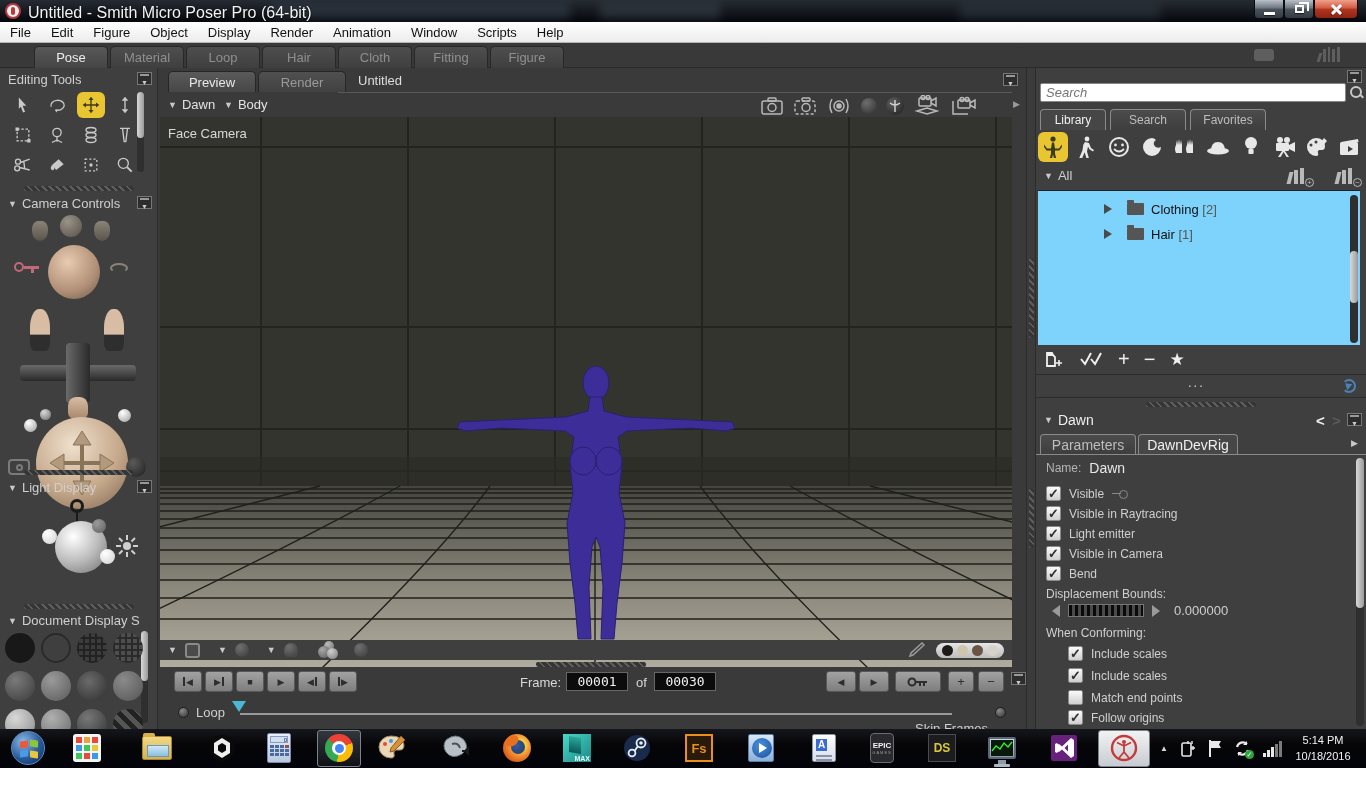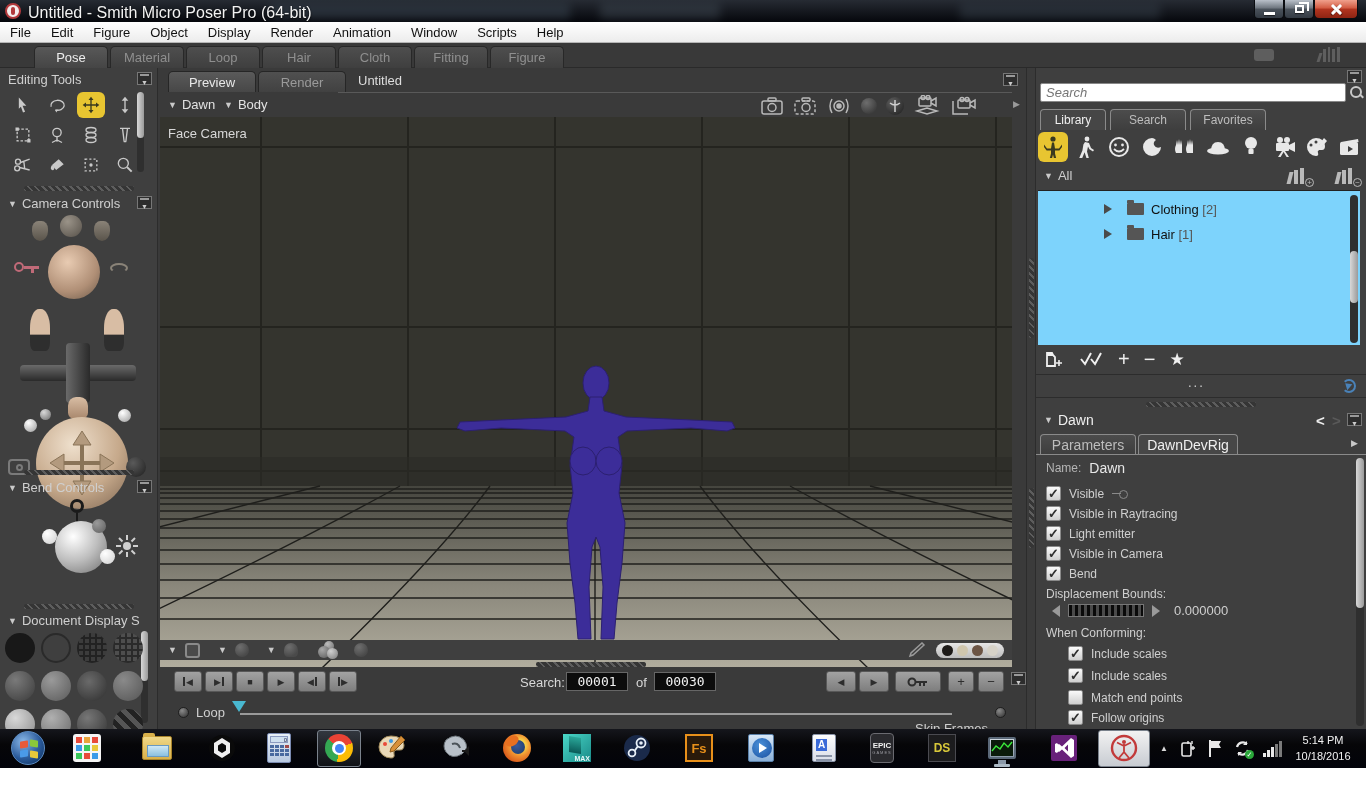--- a/index.html
+++ b/index.html
@@ -351,21 +351,21 @@
         <div class="sphere" style="width:7px;height:7px;border:2px solid #7a7a7a"></div>
       </div>
       <div class="abs sphere" style="right:12px;top:244px;width:20px;height:20px;background:radial-gradient(circle at 35% 30%,#5a5a5a,#1e1e1e)"></div>
     </div>
   </div>
   <div class="hatch-h abs" style="left:24px;top:402px;width:110px"></div>
 
   <div class="lp-sec" style="top:408px;height:126px">
     <div class="lp-head">
       <span class="tri">▼</span>
-      <span class="sectitle">Bend Controls</span>
+      <span class="sectitle">Light Display</span>
       <div class="ddbtn" style="position:absolute;right:6px;top:4px">▼</div>
     </div>
     <div class="lc-stage">
       <div class="abs" style="left:70px;top:2px;width:14px;height:14px;border:3px solid #1a1a1a;border-radius:50%"></div>
       <div class="abs" style="left:76px;top:16px;width:2px;height:14px;background:#1a1a1a"></div>
       <div class="abs sphere" style="left:55px;top:24px;width:52px;height:52px;background:radial-gradient(circle at 35% 30%,#ffffff,#bdbdbd 50%,#6d6d6d)"></div>
       <div class="abs sphere" style="left:42px;top:32px;width:15px;height:15px;background:radial-gradient(circle at 35% 30%,#fff,#cfcfcf)"></div>
       <div class="abs sphere" style="left:92px;top:22px;width:14px;height:14px;background:radial-gradient(circle at 35% 30%,#9a9a9a,#5e5e5e)"></div>
       <div class="abs sphere" style="left:100px;top:52px;width:15px;height:15px;background:radial-gradient(circle at 35% 30%,#fff,#cfcfcf)"></div>
       <svg class="abs" style="left:114px;top:36px" width="26" height="26" viewBox="0 0 26 26">
@@ -568,21 +568,21 @@
       </div>
     <div class="pbtn" style="left:140px;width:28px">
         <span>◀</span>
         <span class="bar"></span>
       </div>
     <div class="pbtn" style="left:171px;width:28px">
         <span class="bar"></span>
         <span>▶</span>
       </div>
 
-    <span class="frame-label" style="left:362px">Search:</span>
+    <span class="frame-label" style="left:362px">Frame:</span>
     <input class="frame-input" style="left: 408px;" value="00001">
     <span class="frame-label" style="left:478px">of</span>
     <input class="frame-input" style="left: 496px;" value="00030">
 
     <div class="pbtn" style="left:668px;width:30px">
         <span>◀</span>
       </div>
     <div class="pbtn" style="left:701px;width:30px">
         <span>▶</span>
       </div>

